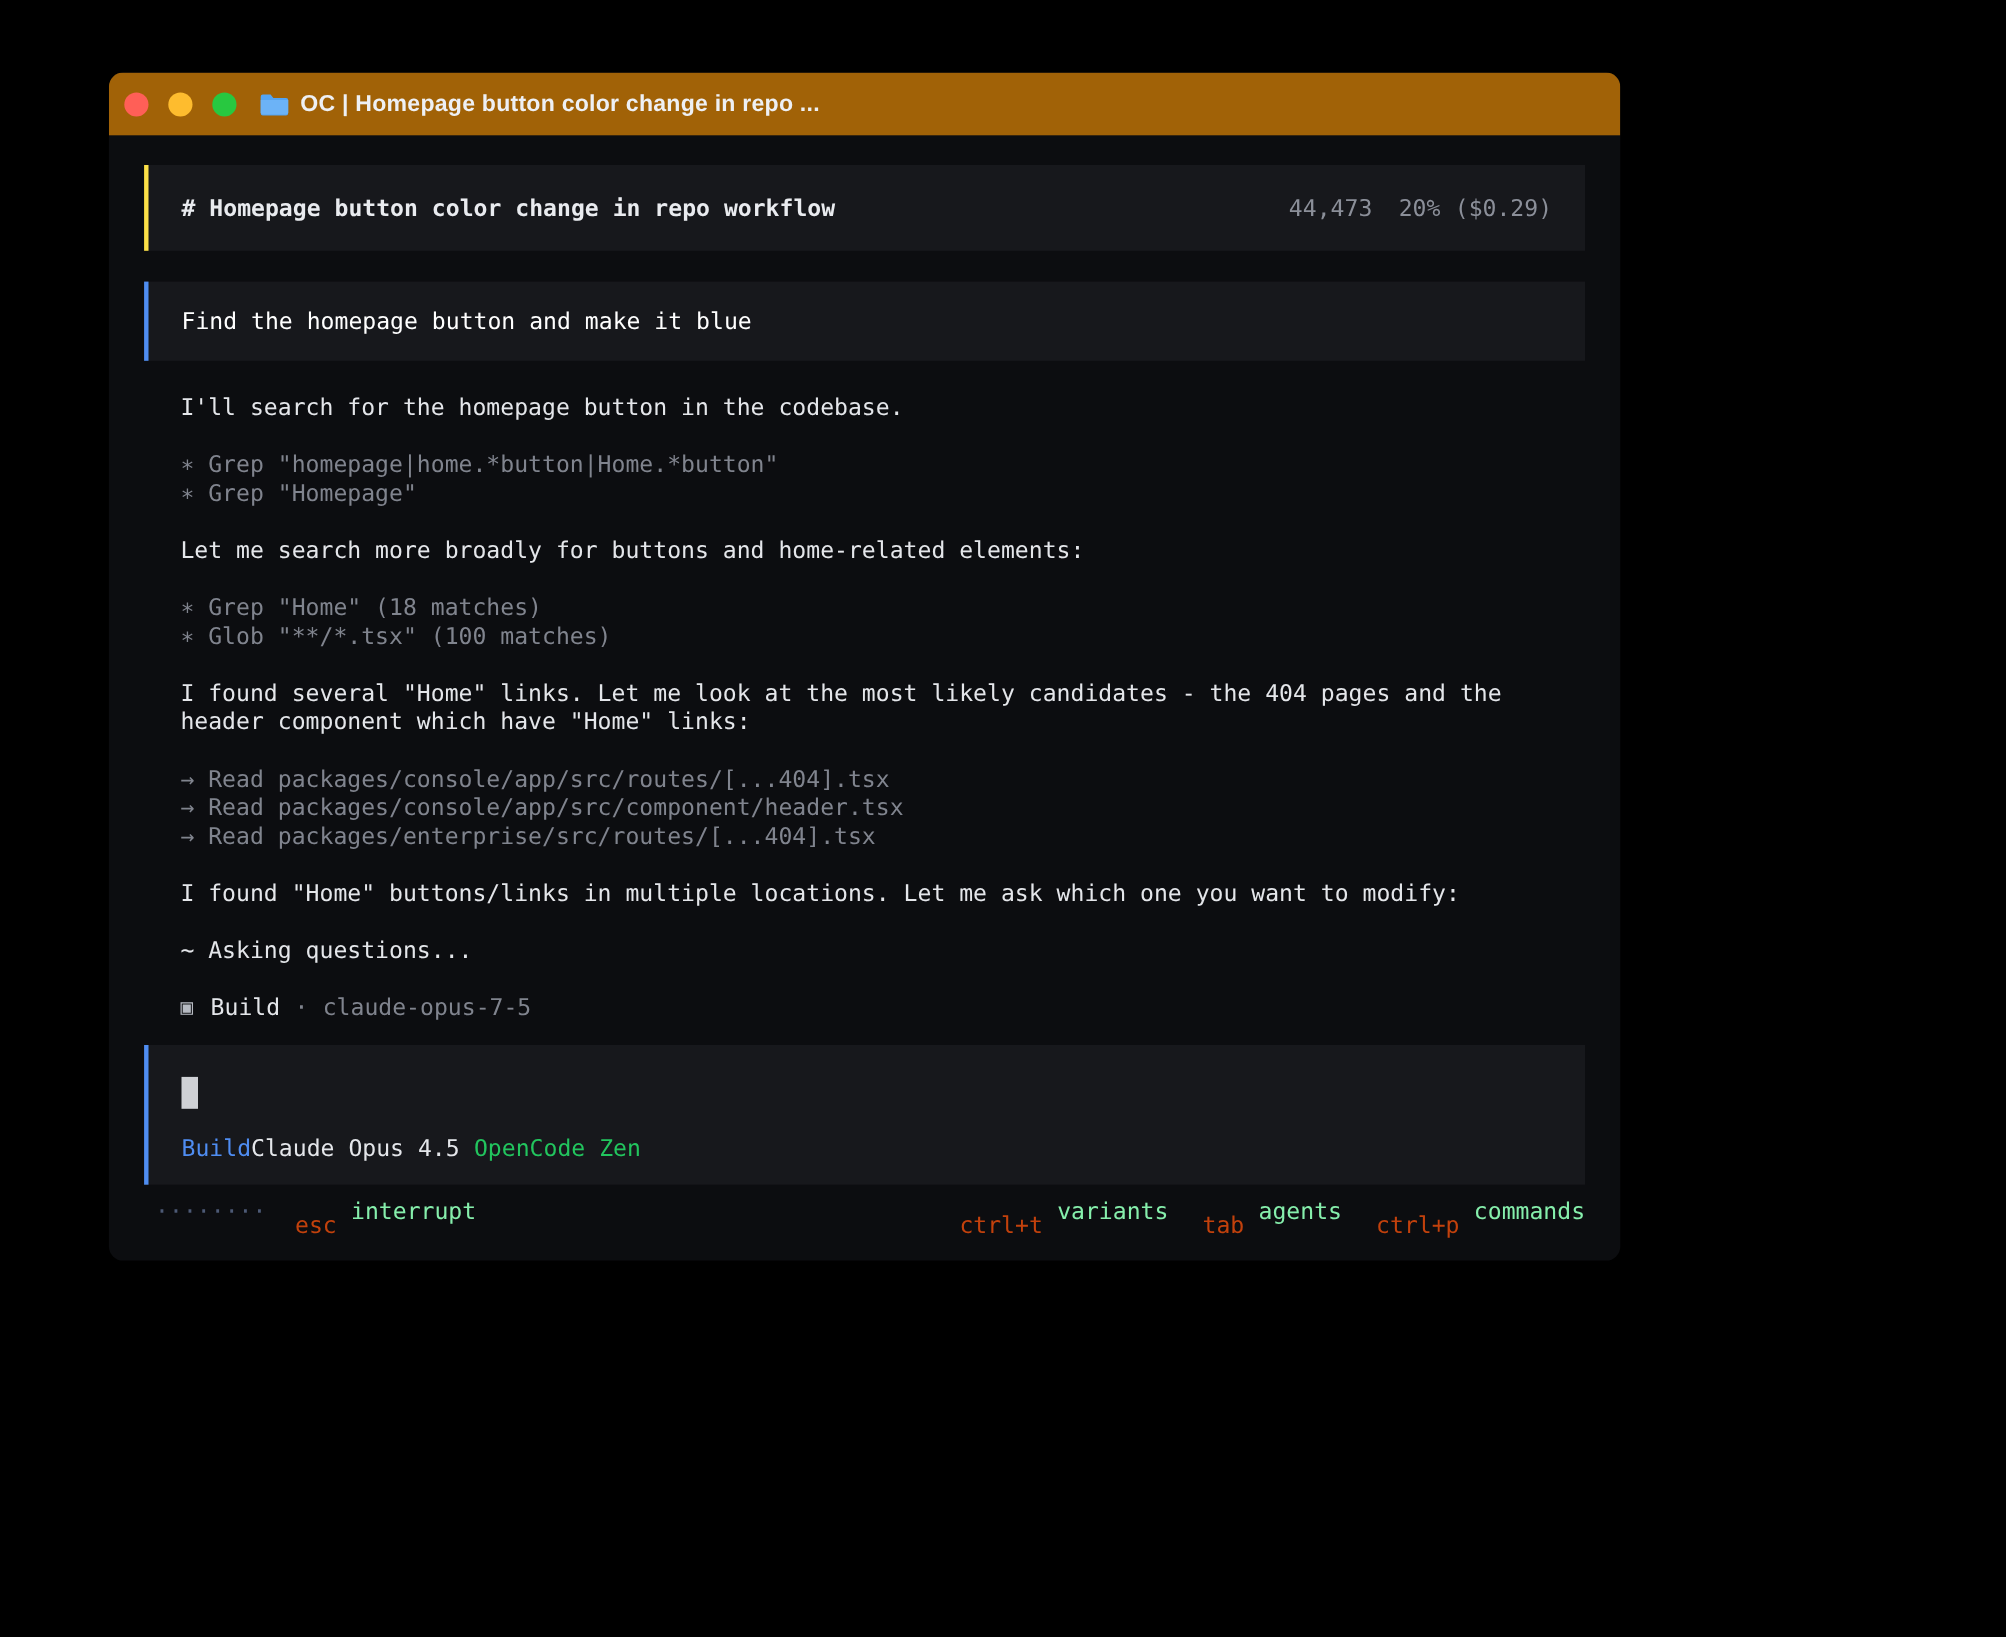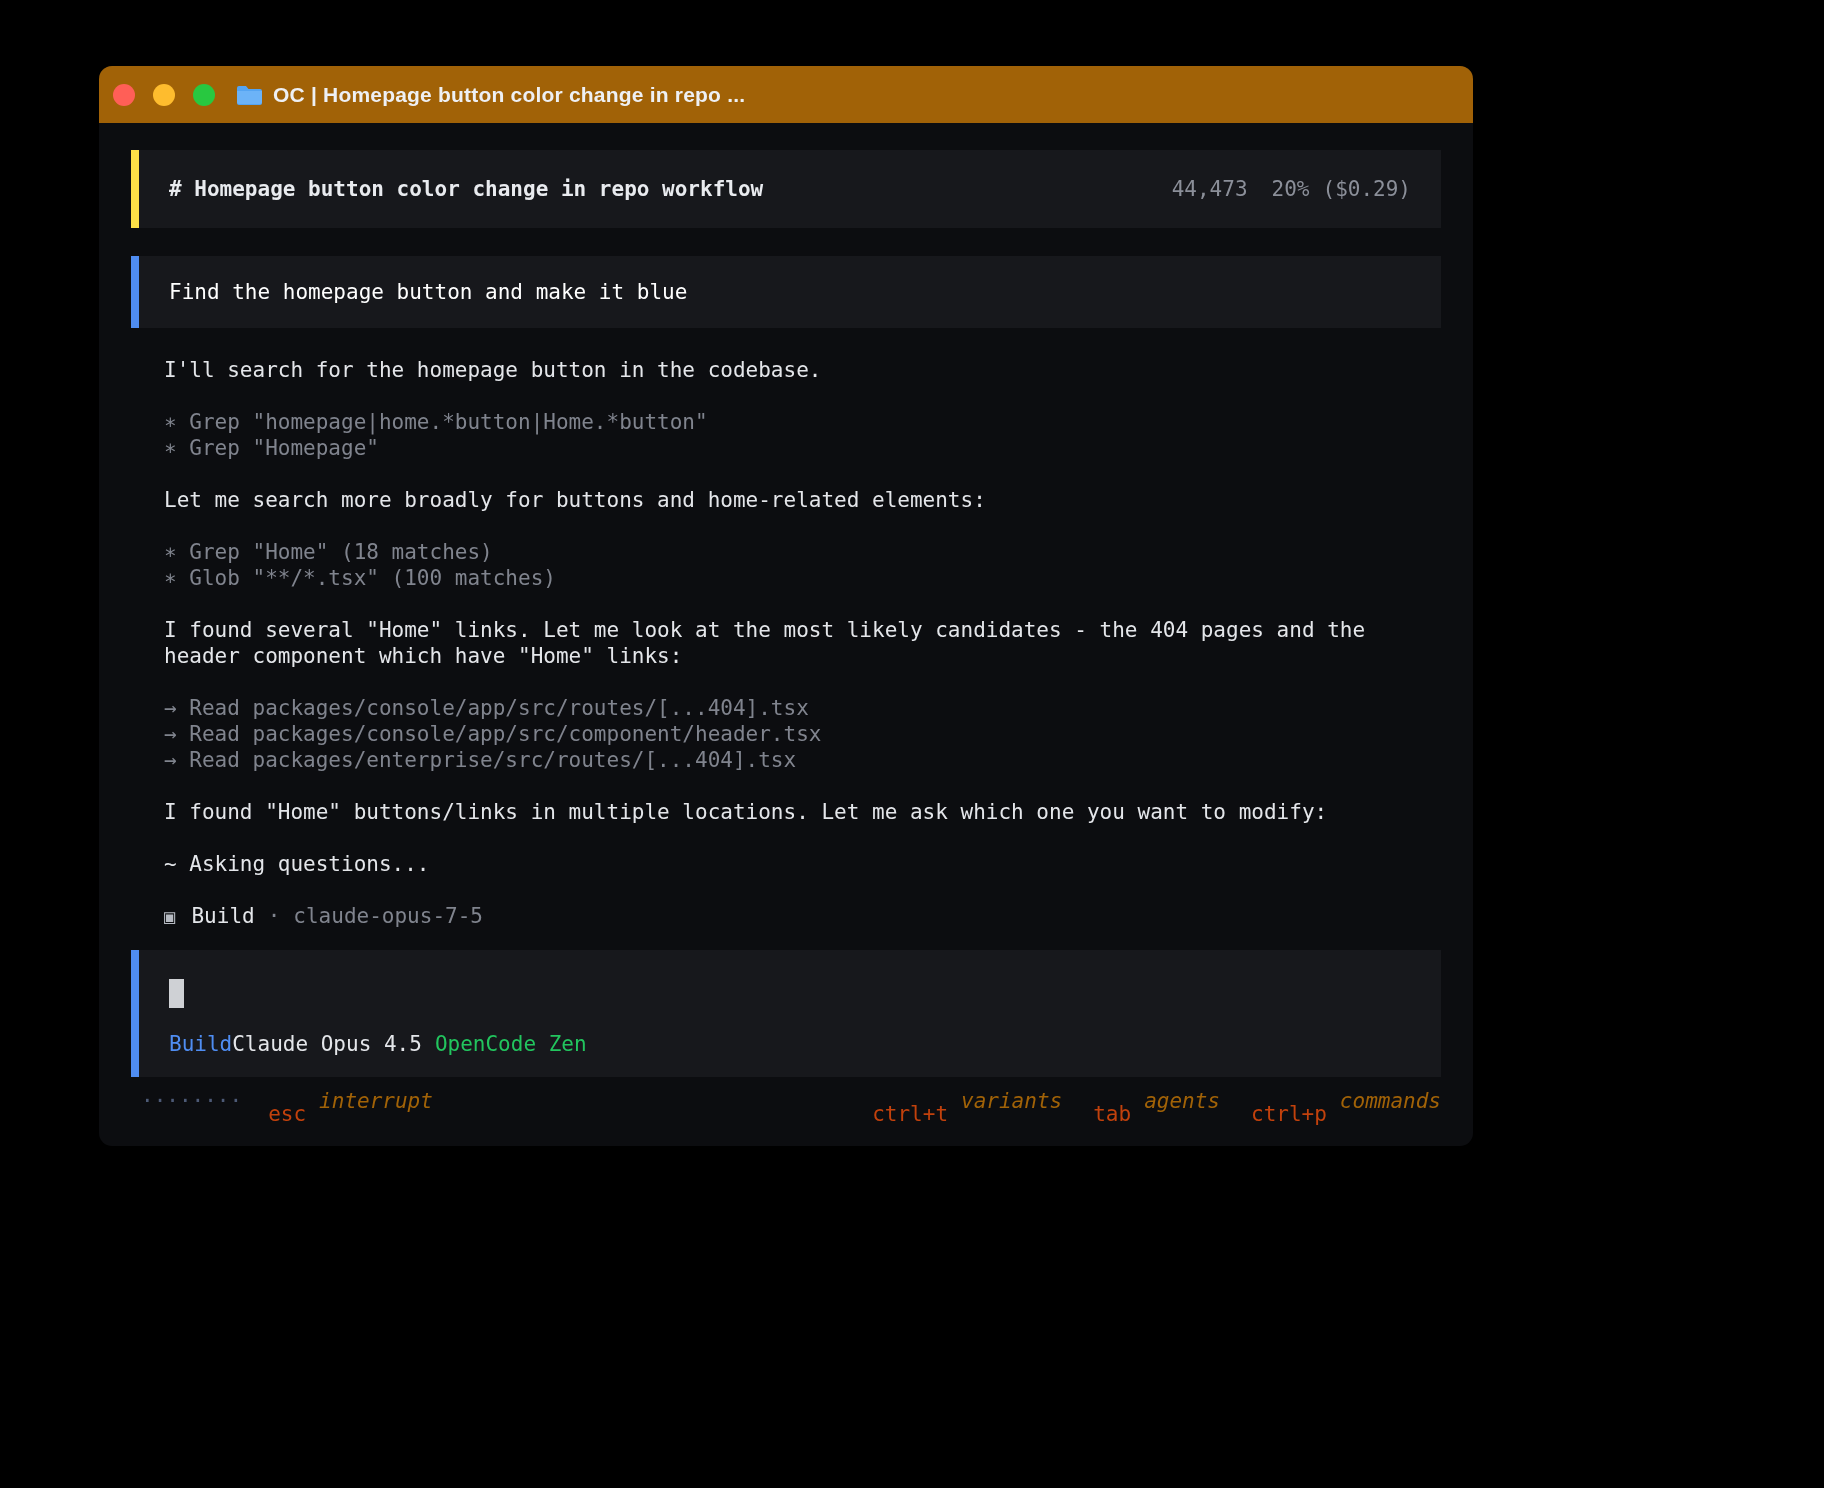--- a/index.html
+++ b/index.html
@@ -24,21 +24,21 @@
     margin-left:10px; font-family:"Liberation Sans", sans-serif;
     font-weight:bold; font-size:21px; color:#eef0f4; letter-spacing:.2px;
     white-space:nowrap;
   }
 
   
   .terminal {
     padding:27px 32px 0 32px; height:1023px; display:flex; flex-direction:column;
     font-size:21px; color:#dfe1e6;
   }
-  .block { background:#17181c; border-left:8px solid #fde047; }
+  .block { background:#17181c; border-left:4px solid #fde047; }
 
   .header-block {
     height:78px; display:flex; align-items:center; justify-content:space-between;
     padding:0 30px; flex-shrink:0;
   }
   .header-title { font-weight:bold; color:#e9ebef; white-space:pre; }
   .header-stats { display:flex; color:#8b8f99; }
   .header-stats .gap-lg { width:24px; }
   .header-stats .gap-sm { width:13px; }
 
@@ -71,21 +71,21 @@
   .meta-model { color:#e4e6ea; }
   .meta-provider { color:#22c55e; margin-left:13px; }
 
   .status-bar {
     margin-top:11px; display:flex; justify-content:space-between; align-items:center;
     height:26px; line-height:26px; flex-shrink:0;
   }
   .sb-left { display:flex; align-items:center; }
   .spinner { color:#4d5a76; white-space:pre; margin-left:10px; }
   .sb-key { color:#c2410c; font-weight:normal;margin-top:25px; }
-  .sb-label { color:#a16207; margin-left:13px;font-style:italic; }
+  .sb-label { color:#86efac; margin-left:13px; }
   .sb-left .sb-key { margin-left:26px; }
   .sb-right { display:flex; align-items:center; }
   .sb-group { display:flex; align-items:center; margin-left:31px; }
 </style>
 </head>
 <body>
 
 <div class="window">
 
   <div class="titlebar">

